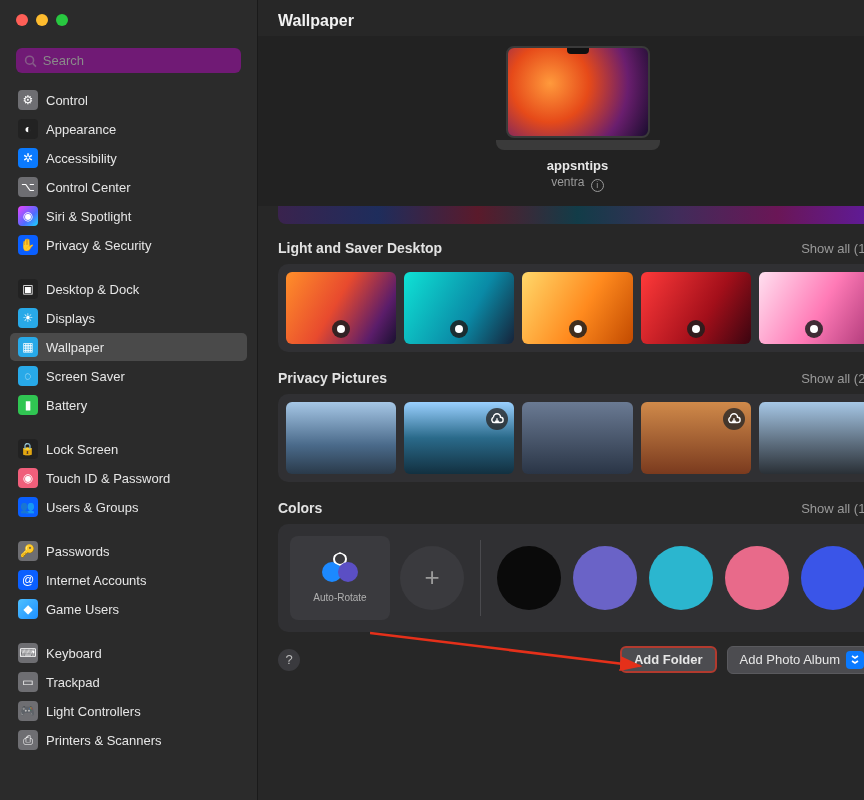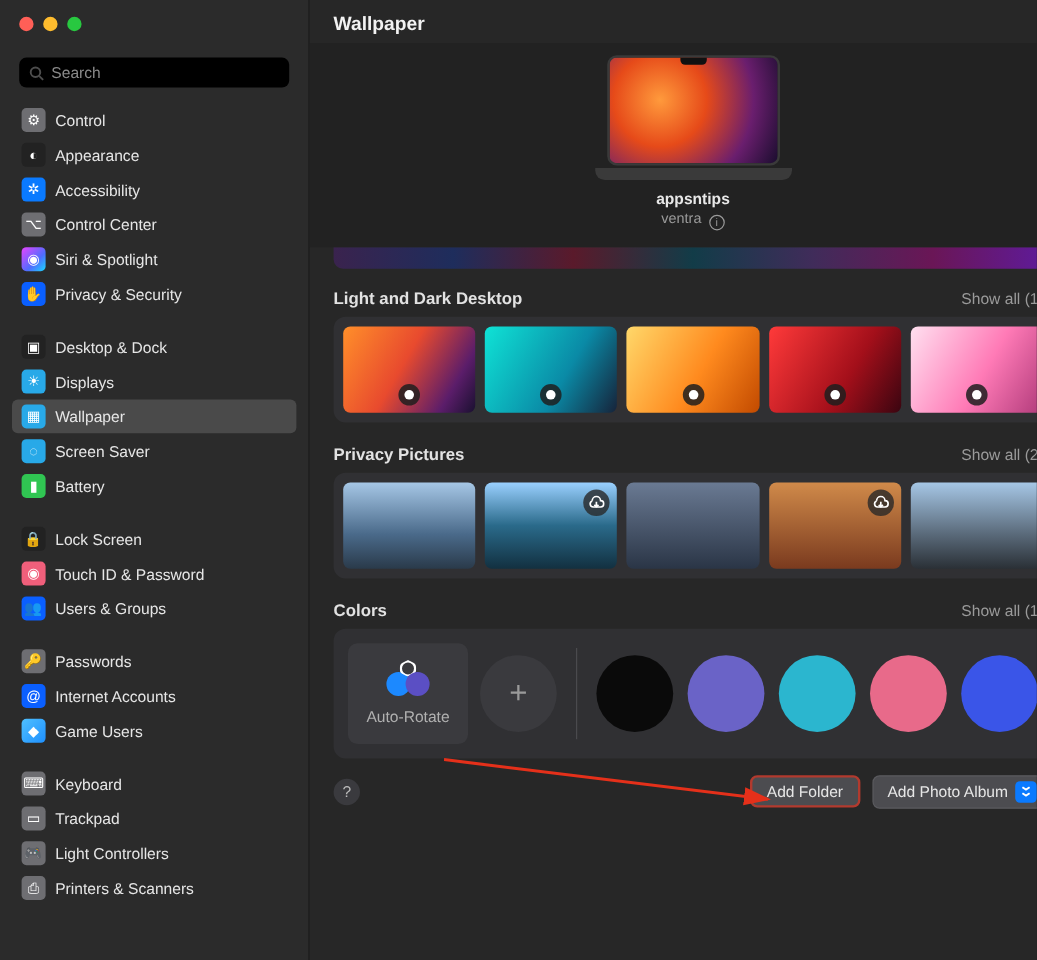--- a/index.html
+++ b/index.html
@@ -27,21 +27,21 @@
 .traffic {
   height: 40px; display: flex; align-items: center; padding-left: 16px; gap: 8px;
 }
 .traffic span { width: 12px; height: 12px; border-radius: 50%; }
 .tl-close { background: #ff5f57; }
 .tl-min   { background: #febc2e; }
 .tl-max   { background: #28c840; }
 
 .search {
   margin: 8px 16px 12px;
-  background: #000000; border-radius: 6px;
+  background: #701a75; border-radius: 6px;
   display: flex; align-items: center; padding: 5px 8px;
 }
 .search svg { width: 14px; height: 14px; margin-right: 6px; opacity: .5; }
 .search input {
   background: transparent; border: none; outline: none;
   font-size: 13px; color: #ddd; width: 100%;
 }
 .search input::placeholder { color: #8a8a8a; }
 
 .side-list { flex: 1; overflow-y: auto; padding: 0 10px; }
@@ -156,21 +156,21 @@
 .auto-card .rot {
   width:36px;height:36px;position:relative;margin-bottom:4px;
 }
 .rot::before,.rot::after,.rot span{
   content:"";position:absolute;border-radius:50%;
 }
 .rot::before{ width:20px;height:20px;background:#1c89ff;left:0;top:10px; }
 .rot::after { width:20px;height:20px;background:#5b4fc4;right:0;top:10px; }
 .rot span   { width:14px;height:14px;border:2px solid #fff;left:11px;top:0;
               clip-path: polygon(50% 0,100% 25%,100% 75%,50% 100%,0 75%,0 25%); }
-.auto-card small { color:#b0b0b0; font-size:13px; }
+.auto-card small { color:#b0b0b0; font-size:10px; }
 .plus-card {
   width:64px;height:64px;border-radius:50%;background:#3a3a3e;
   display:flex;align-items:center;justify-content:center;font-size:26px;color:#9a9a9a;
 }
 .sep { width:1px; background:#4a4a4e; align-self:stretch; margin:4px 6px; }
 .swatch {
   width:64px;height:64px;border-radius:50%;
 }
 
 .footer {
@@ -178,21 +178,21 @@
 }
 .help-btn {
   width:22px;height:22px;border-radius:50%;background:#3a3a3e;
   display:flex;align-items:center;justify-content:center;font-size:13px;color:#bcbcbc;
 }
 .spacer-flex { flex:1; }
 .pill-btn {
   background:#4c4c50;border:1px solid #5a5a5e;border-radius:6px;
   padding:4px 12px;font-size:13px;color:#e6e6e6;display:flex;align-items:center;gap:6px;
 }
-.pill-btn.highlight { border:2px solid #b23a2e; }
+.pill-btn.highlight { border:2px solid #b23a2e;font-weight:bold; }
 .dd-ic {
   width:18px;height:18px;background:#0a7aff;border-radius:4px;
   display:flex;align-items:center;justify-content:center;
 }
 .dd-ic svg{width:10px;height:10px;}
 
 
 .arrow-overlay {
   position:absolute; left:92px; bottom:-4px; pointer-events:none;
 }
@@ -321,21 +321,21 @@
         <span>ventra</span>
         <span class="info-ic">i</span>
       </div>
     </div>
 
     <div class="scroll">
 
       <div class="strip-partial"></div>
 
       <div class="section-hdr">
-        <h3>Light and Dark Desktop</h3>
+        <h3>Light and Saver Desktop</h3>
         <span class="show-all">Show all (16)</span>
       </div>
       <div class="thumb-row">
         <div class="thumb g-ventura">
           <span class="dyn-badge">
               <svg viewBox="0 0 10 10">
                 <circle cx="5" cy="5" r="4" fill="#fff"></circle>
               </svg>
             </span>
         </div>

